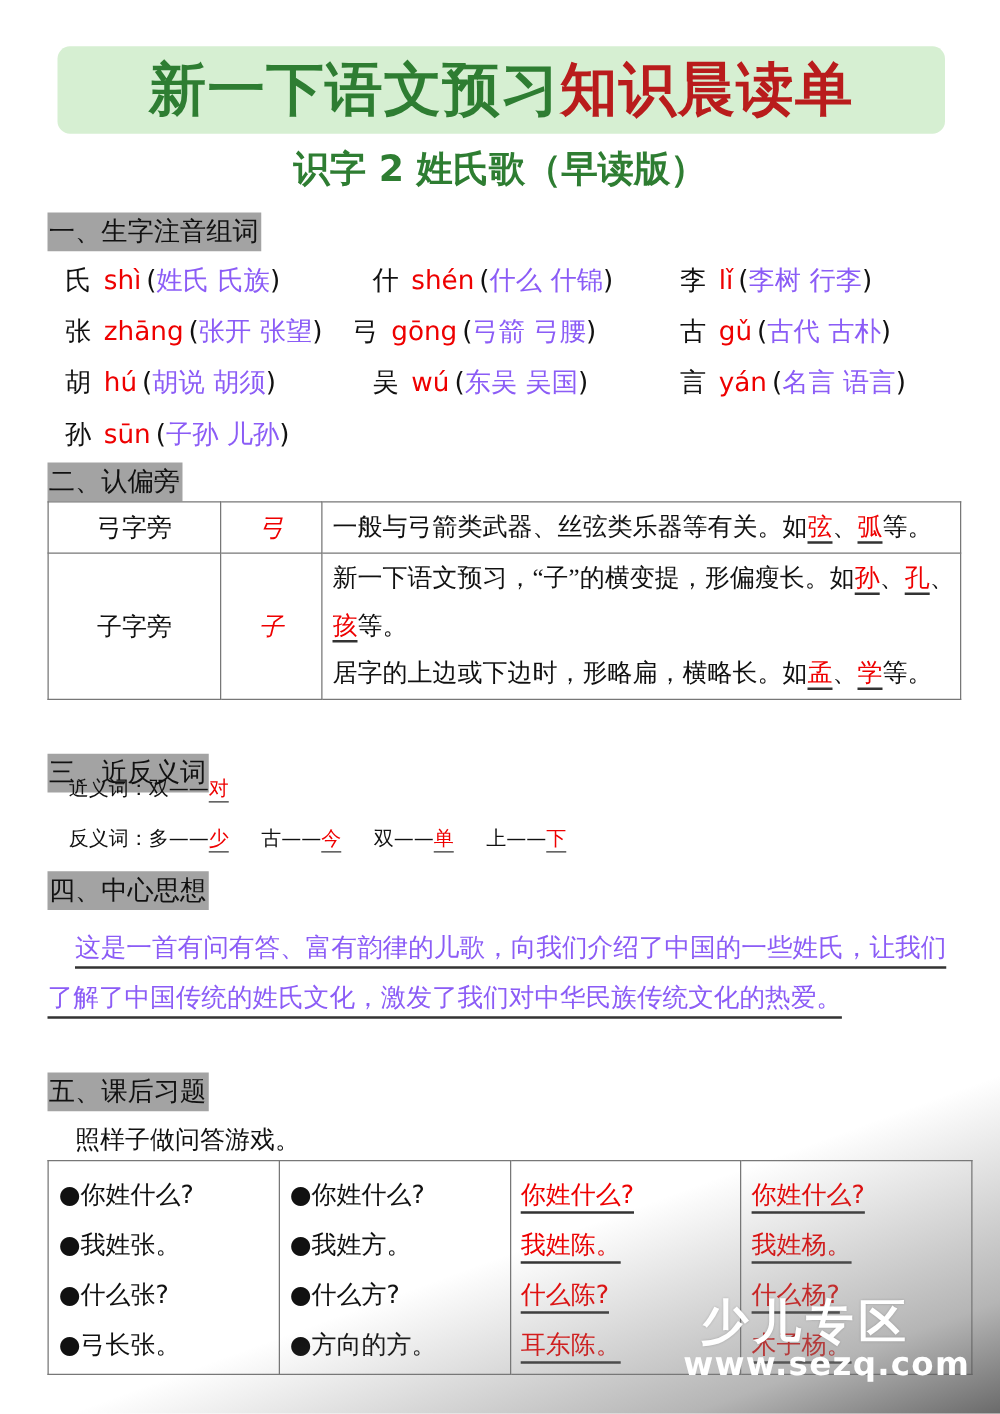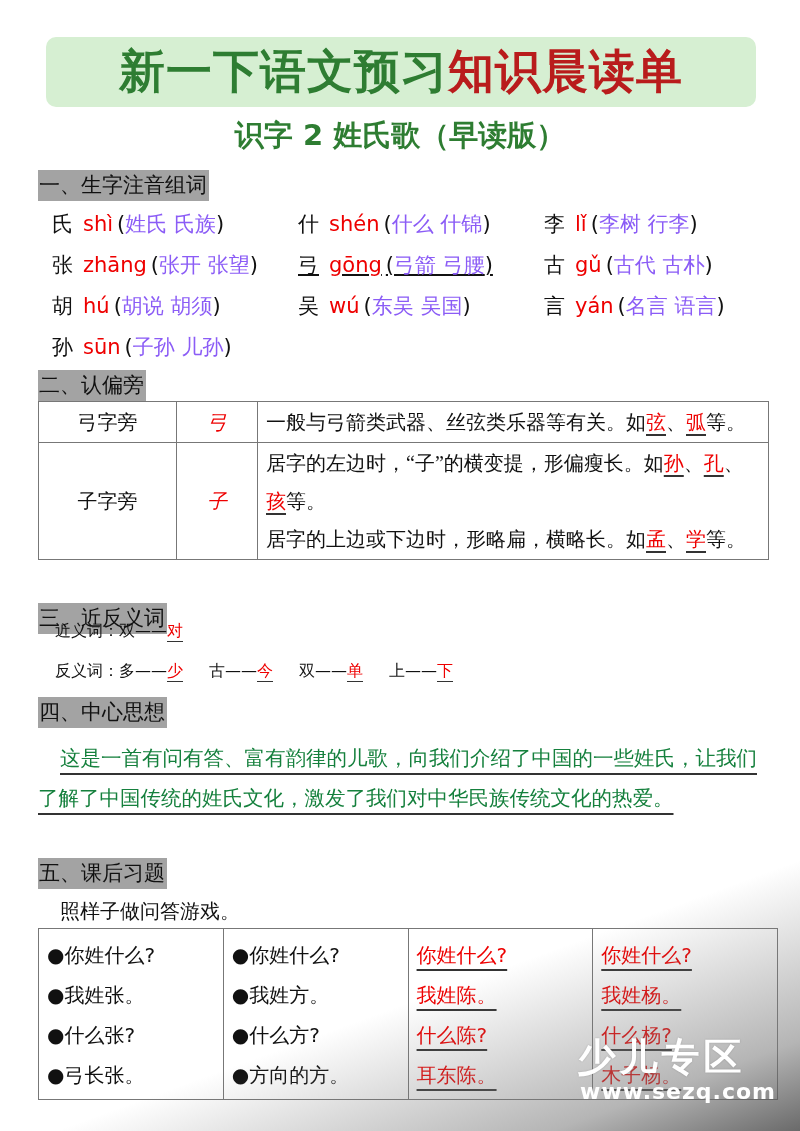--- a/index.html
+++ b/index.html
@@ -38,68 +38,68 @@
   .char-row .w { color: #8b5cf6; }
   table { border-collapse: collapse; position: absolute; }
   .rad-table { left: 38px; top: 401px; width: 731px; }
   .rad-table td { border: 1.5px solid #777; font-size: 20px; line-height: 38px; }
   .rad-name { width: 135px; text-align: center; }
   .rad-glyph { width: 78px; text-align: center; color: #e00; font-family: "DejaVu Serif", serif; font-style: italic; font-size: 24px; }
   .rad-desc { padding-left: 8px; font-family: Liberation Serif, serif; }
   .ul { color: #e00; text-decoration: underline; text-decoration-color: #333; text-underline-offset: 5px; }
   .line { position: absolute; left: 55px; font-size: 16px; line-height: 30px; white-space: nowrap; }
   .line .gap { display: inline-block; width: 26px; }
-  .idea { position: absolute; left: 38px; top: 738px; width: 730px; font-size: 20.5px; line-height: 40px; color: #15803d; }
+  .idea { position: absolute; left: 38px; top: 738px; width: 730px; font-size: 20.5px; line-height: 40px; color: #8b5cf6; }
   .idea span { text-decoration: underline; text-decoration-color: #333; text-underline-offset: 8px; }
   .instr { position: absolute; left: 60px; top: 898px; font-size: 20px; }
   .qa-table { left: 38px; top: 928px; width: 740px; z-index: 0; }
   .qa-table td { border: 1.5px solid #777; vertical-align: top; padding: 6px 8px 4px 8px; width: 168px; }
   .qa-item { font-size: 20px; line-height: 40px; white-space: nowrap; }
   .qa-item.ans span { color: #e00; text-decoration: underline; text-decoration-color: #333; text-underline-offset: 7px; }
   .watermark { position: absolute; right: 24px; top: 1035px; z-index: 2; text-align: center; color: #fff; font-weight: bold; }
   .watermark .wm-cn { font-size: 38px; letter-spacing: 4px; line-height: 44px; text-shadow: 0 0 2px rgba(0,0,0,0.2); }
-  .watermark .wm-url { font-size: 22px; letter-spacing: 1px; line-height: 26px; margin-left: 33px; }
+  .watermark .wm-url { font-size: 26px; letter-spacing: 1px; line-height: 26px; margin-left: 33px; }
 </style>
 </head>
 <body>
 
 <div class="banner">
   <span class="g">新一下语文预习</span>
     <span class="r">知识晨读单</span>
 </div>
 <div class="subtitle">识字 2  姓氏歌（早读版）</div>
 
 <div class="sec" style="top:170px;">一、生字注音组词</div>
 
 <div id="chars">
     <div class="char-row" style="left: 52px; top: 210px;"><span class="han">氏</span><span class="py">shì</span><span class="par">(</span><span class="w">姓氏  氏族</span><span class="par">)</span></div>
     <div class="char-row" style="left: 298px; top: 210px; text-align: center;"><span class="han">什</span><span class="py">shén</span><span class="par">(</span><span class="w">什么  什锦</span><span class="par">)</span></div>
     <div class="char-row" style="left: 544px; top: 210px;"><span class="han">李</span><span class="py">lǐ</span><span class="par">(</span><span class="w">李树  行李</span><span class="par">)</span></div>
     <div class="char-row" style="left: 52px; top: 251px;"><span class="han">张</span><span class="py">zhāng</span><span class="par">(</span><span class="w">张开  张望</span><span class="par">)</span></div>
-    <div class="char-row" style="left: 298px; top: 251px; text-decoration: underline;"><span class="han">弓</span><span class="py">gōng</span><span class="par">(</span><span class="w">弓箭  弓腰</span><span class="par">)</span></div>
+    <div class="char-row" style="left: 282px; top: 251px;"><span class="han">弓</span><span class="py">gōng</span><span class="par">(</span><span class="w">弓箭  弓腰</span><span class="par">)</span></div>
     <div class="char-row" style="left: 544px; top: 251px;"><span class="han">古</span><span class="py">gǔ</span><span class="par">(</span><span class="w">古代  古朴</span><span class="par">)</span></div>
     <div class="char-row" style="left: 52px; top: 292px;"><span class="han">胡</span><span class="py">hú</span><span class="par">(</span><span class="w">胡说  胡须</span><span class="par">)</span></div>
     <div class="char-row" style="left: 298px; top: 292px;"><span class="han">吴</span><span class="py">wú</span><span class="par">(</span><span class="w">东吴  吴国</span><span class="par">)</span></div>
     <div class="char-row" style="left: 544px; top: 292px;"><span class="han">言</span><span class="py">yán</span><span class="par">(</span><span class="w">名言  语言</span><span class="par">)</span></div>
     <div class="char-row" style="left: 52px; top: 333px;"><span class="han">孙</span><span class="py">sūn</span><span class="par">(</span><span class="w">子孙  儿孙</span><span class="par">)</span></div>
   </div>
 
 <div class="sec" style="top:370px;">二、认偏旁</div>
 <table class="rad-table">
   <tbody>
       <tr>
     <td class="rad-name">弓字旁</td>
     <td class="rad-glyph">弓</td>
     <td class="rad-desc"><span>一般与弓箭类武器、丝弦类乐器等有关。如</span><span class="ul">弦</span><span>、</span><span class="ul">弧</span><span>等。</span></td>
   </tr>
   <tr>
     <td class="rad-name">子字旁</td>
     <td class="rad-glyph">子</td>
     <td class="rad-desc">
-      <div><span>居字的左边时，“子”的横变提，形偏瘦长。如</span><span class="ul">孙</span><span>、</span><span class="ul">孔</span><span>、</span></div>
+      <div><span>新一下语文预习，“子”的横变提，形偏瘦长。如</span><span class="ul">孙</span><span>、</span><span class="ul">孔</span><span>、</span></div>
       <div><span class="ul">孩</span><span>等。</span></div>
       <div><span>居字的上边或下边时，形略扁，横略长。如</span><span class="ul">孟</span><span>、</span><span class="ul">学</span><span>等。</span></div>
     </td>
   </tr>
 </tbody>
   </table>
 
 <div class="sec" style="top:603px;">三、近反义词</div>
 <div class="line" style="top:616px;">
   <span>近义词：</span><span>双</span><span>——</span><span class="ul">对</span>

